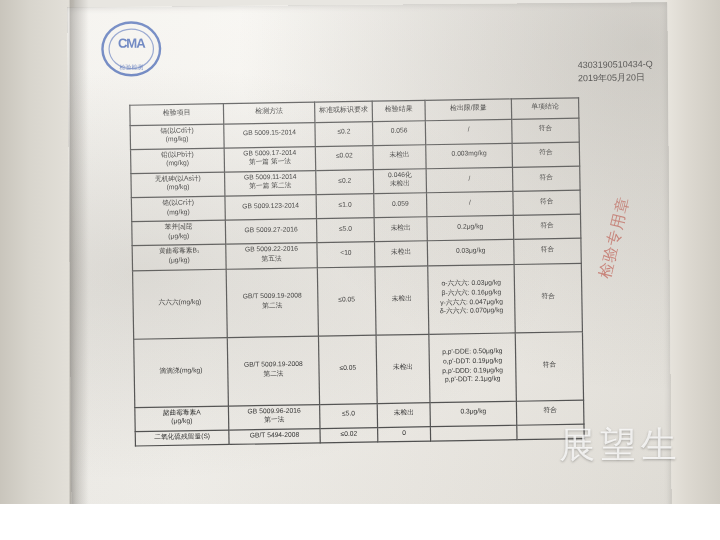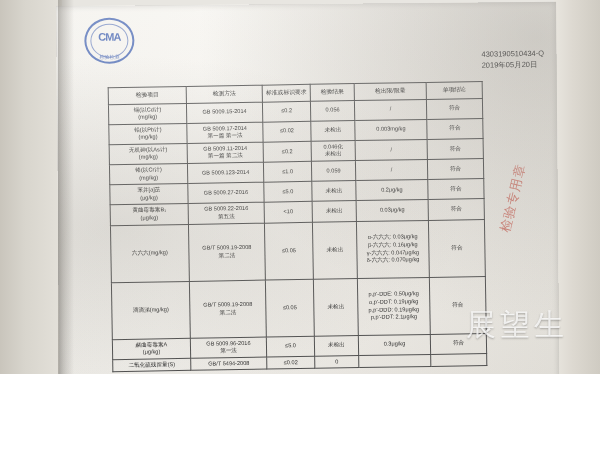--- a/index.html
+++ b/index.html
@@ -9,21 +9,21 @@
   }
   body {
     width: 600px;
     height: 450px;
     overflow: hidden;
     font-family: "Liberation Sans", sans-serif;
   }
   .page {
     position: relative;
     width: 600px;
-    height: 374px;
+    height: 420px;
     background: #e8e6e1;
     overflow: hidden;
   }
   
   .sheet {
     position: absolute;
     left: 58px;
     top: 4px;
     width: 500px;
     height: 444px;

